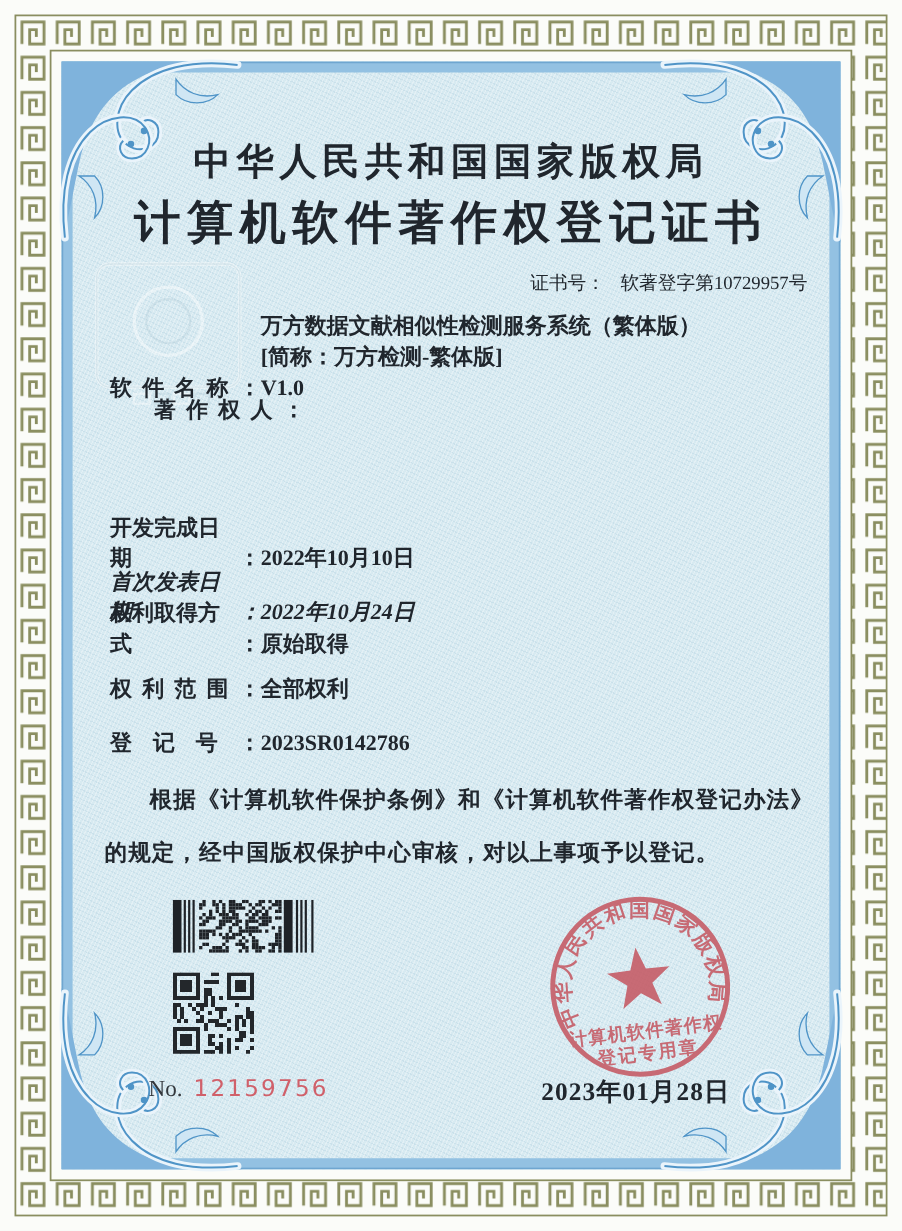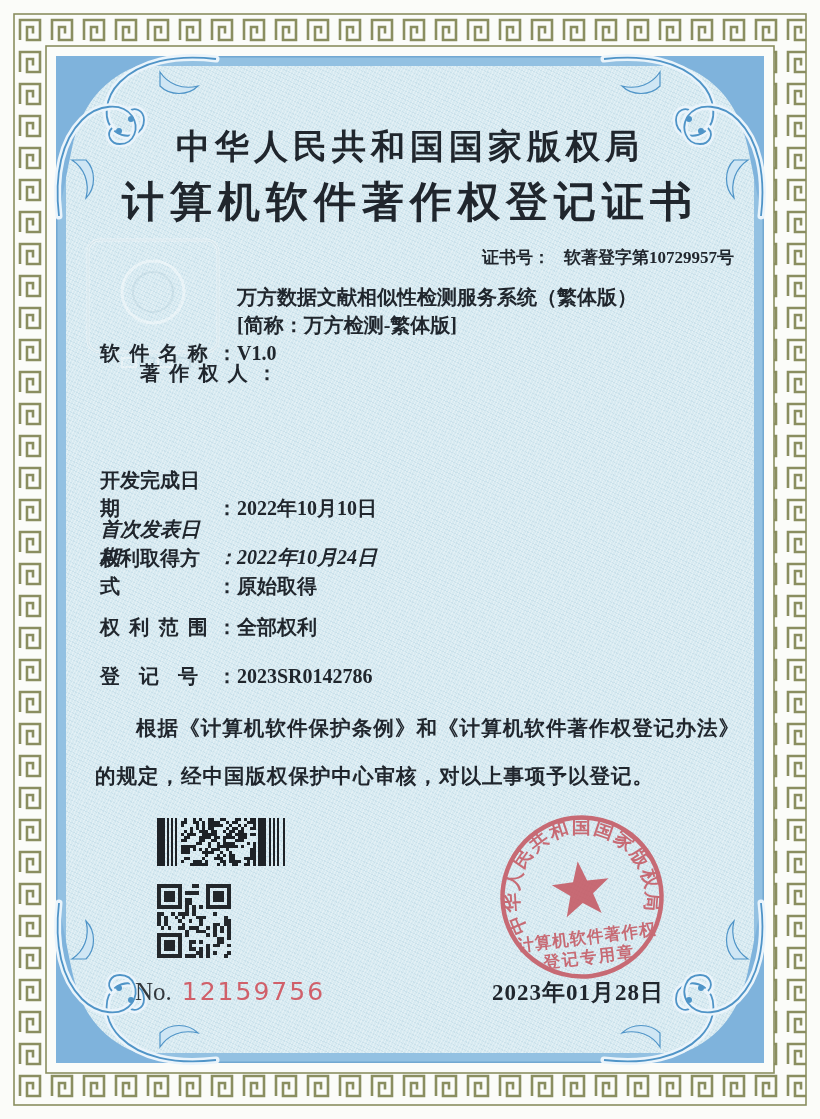--- a/index.html
+++ b/index.html
@@ -18,37 +18,37 @@
       repeating-linear-gradient(25deg, rgba(122,168,196,.14) 0 1px, rgba(122,168,196,0) 1px 4px);
   }
   svg.frame{position:absolute;left:0;top:0;z-index:2;pointer-events:none;}
   .content{position:absolute;left:0;top:0;width:820px;height:872px;z-index:3;}
 
   .authority{position:absolute;top:124px;left:0;width:100%;text-align:center;
     font-size:34px;font-weight:700;letter-spacing:5px;}
   .cert-title{position:absolute;top:174px;left:0;width:100%;text-align:center;
     font-size:42px;font-weight:700;letter-spacing:6px;}
   .certno{position:absolute;top:246px;left:0;width:734px;text-align:right;
-    font-size:17px;font-weight:700;}
+    font-size:17px;font-weight:400;}
   .certno .lbl{margin-right:14px;}
 
   .row{position:absolute;left:100px;display:flex;font-size:20px;font-weight:700;line-height:28px;align-items:flex-end;}
   .row .lbl{flex:none;display:inline-block;width:137px;text-align-last:justify;}
   .row .val{margin-left:0;}
   .r1{top:283px;} .r2{top:359px;margin-left:40px;} .r3{top:466px;} .r4{top:515px;font-style:italic;}
   .r5{top:544px;} .r6{top:613px;} .r7{top:662px;}
 
   .statement{position:absolute;left:95px;top:705px;width:645px;
     font-size:20.5px;font-weight:700;line-height:47.5px;
     text-align:justify;text-indent:2em;letter-spacing:1px;}
 
   .barcode{position:absolute;left:157px;top:818px;}
   .qrcode{position:absolute;left:157px;top:884px;}
 
-  .serial{position:absolute;left:135px;top:977px;font-size:25px;color:#33383d;}
+  .serial{position:absolute;left:135px;top:977px;font-size:21px;color:#33383d;}
   .serial .num{color:#d0606a;font-family:"DejaVu Sans","Liberation Sans",sans-serif;
     letter-spacing:2px;margin-left:10px;}
 
   .issue-date{position:absolute;left:492px;top:977px;font-size:23px;font-weight:700;letter-spacing:1px;}
 
   .seal{position:absolute;left:496px;top:811px;opacity:.86;mix-blend-mode:multiply;}
   .watermark{position:absolute;left:80px;top:232px;opacity:.5;}
 </style>
 </head>
 <body>

